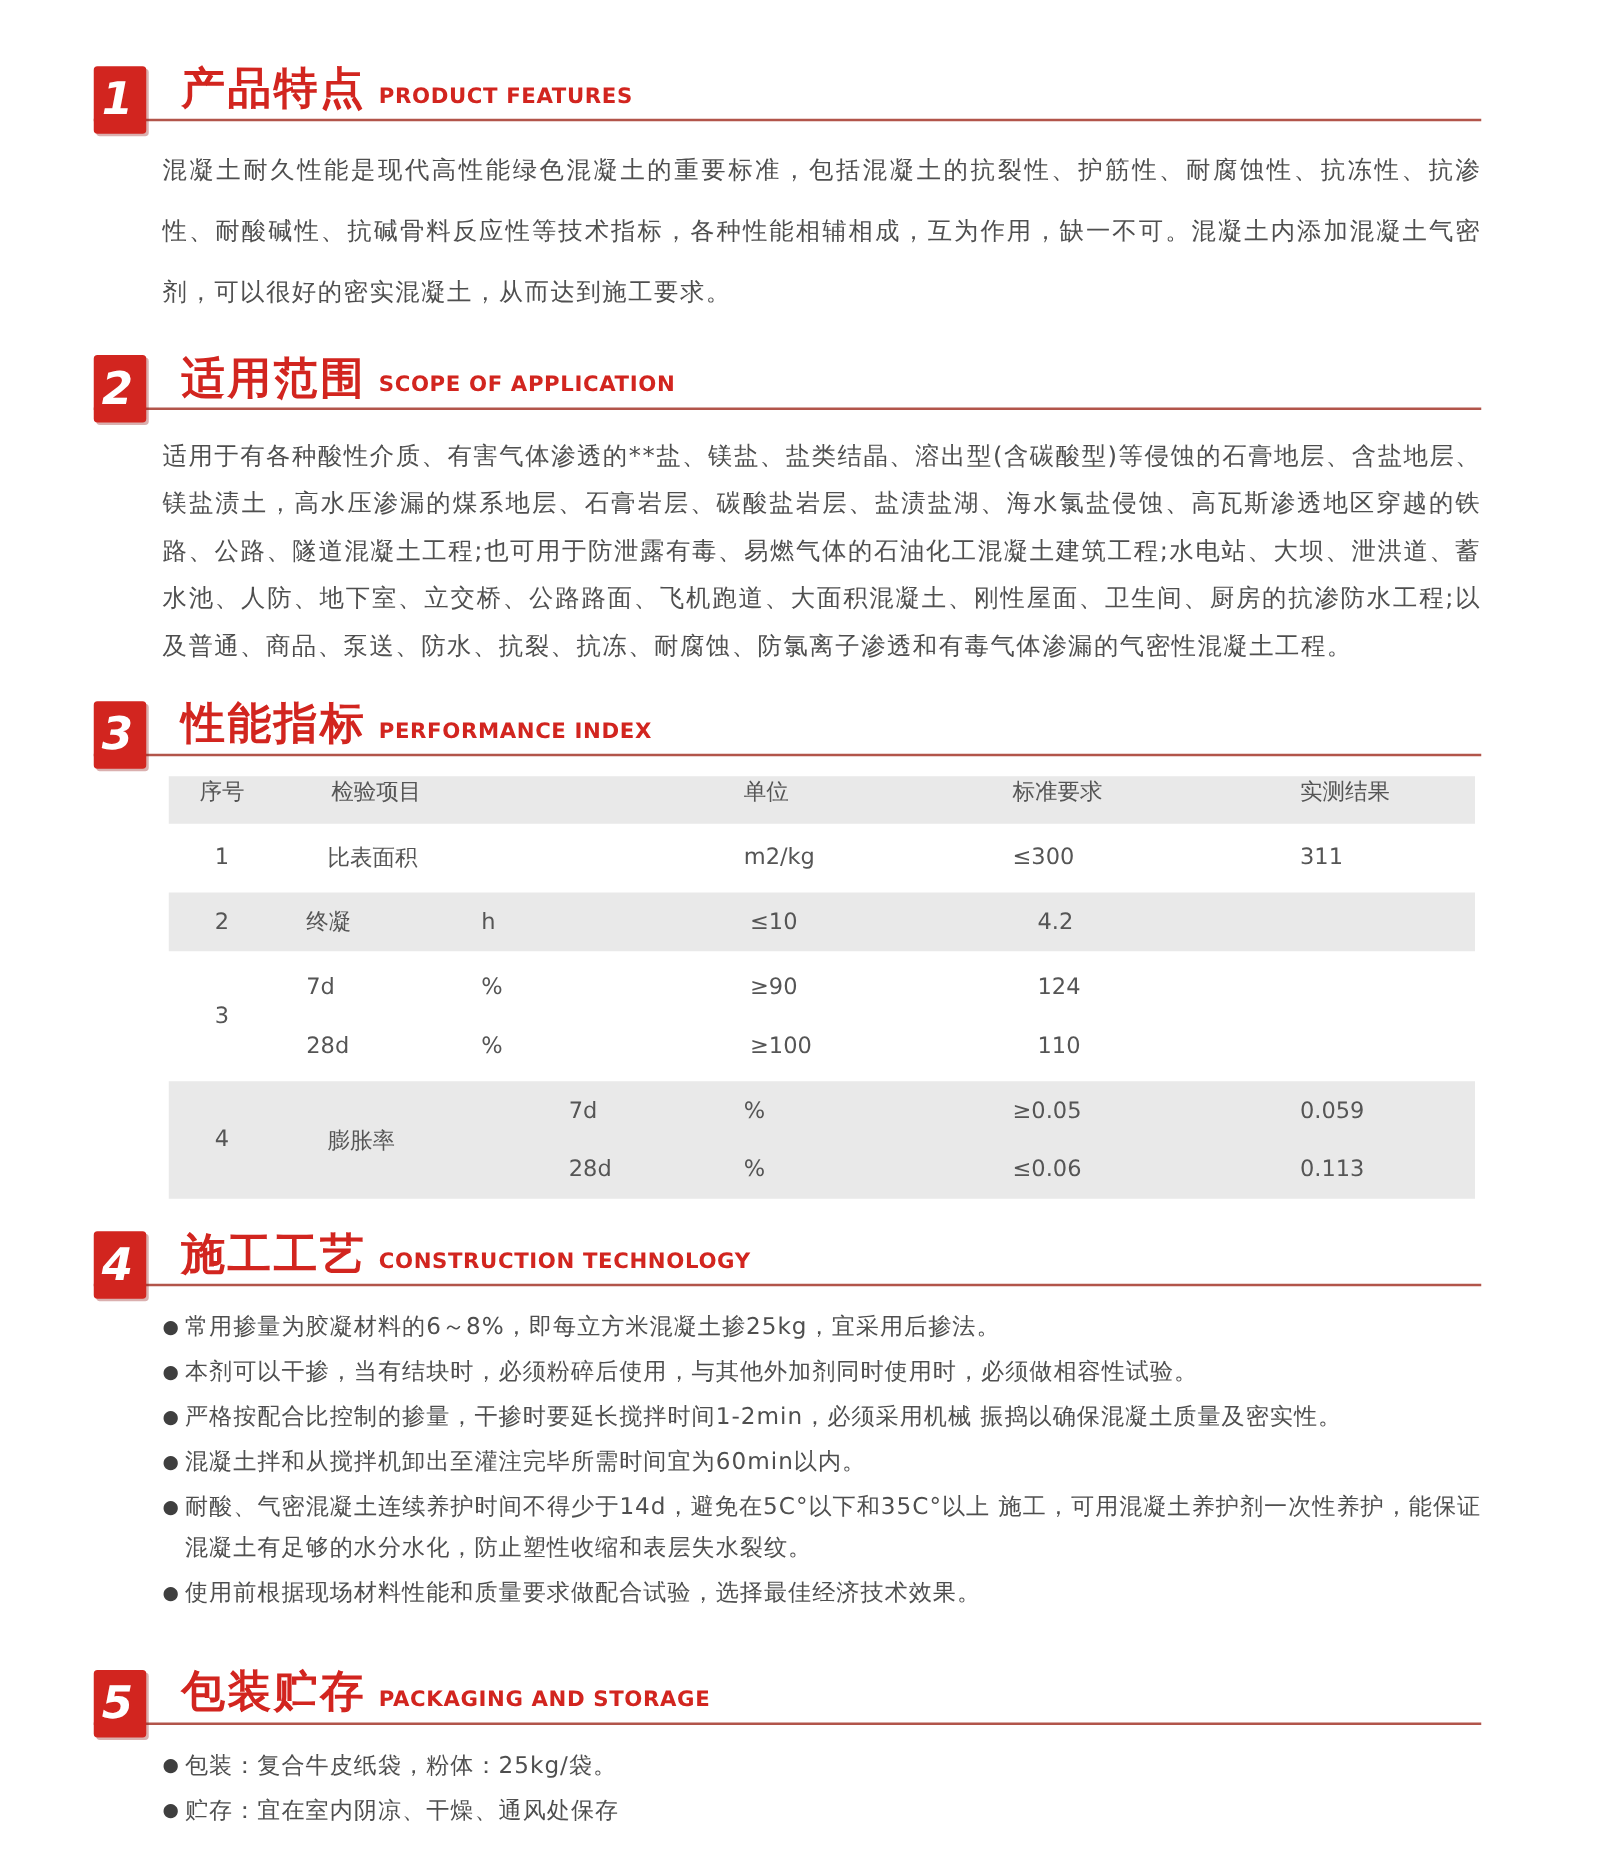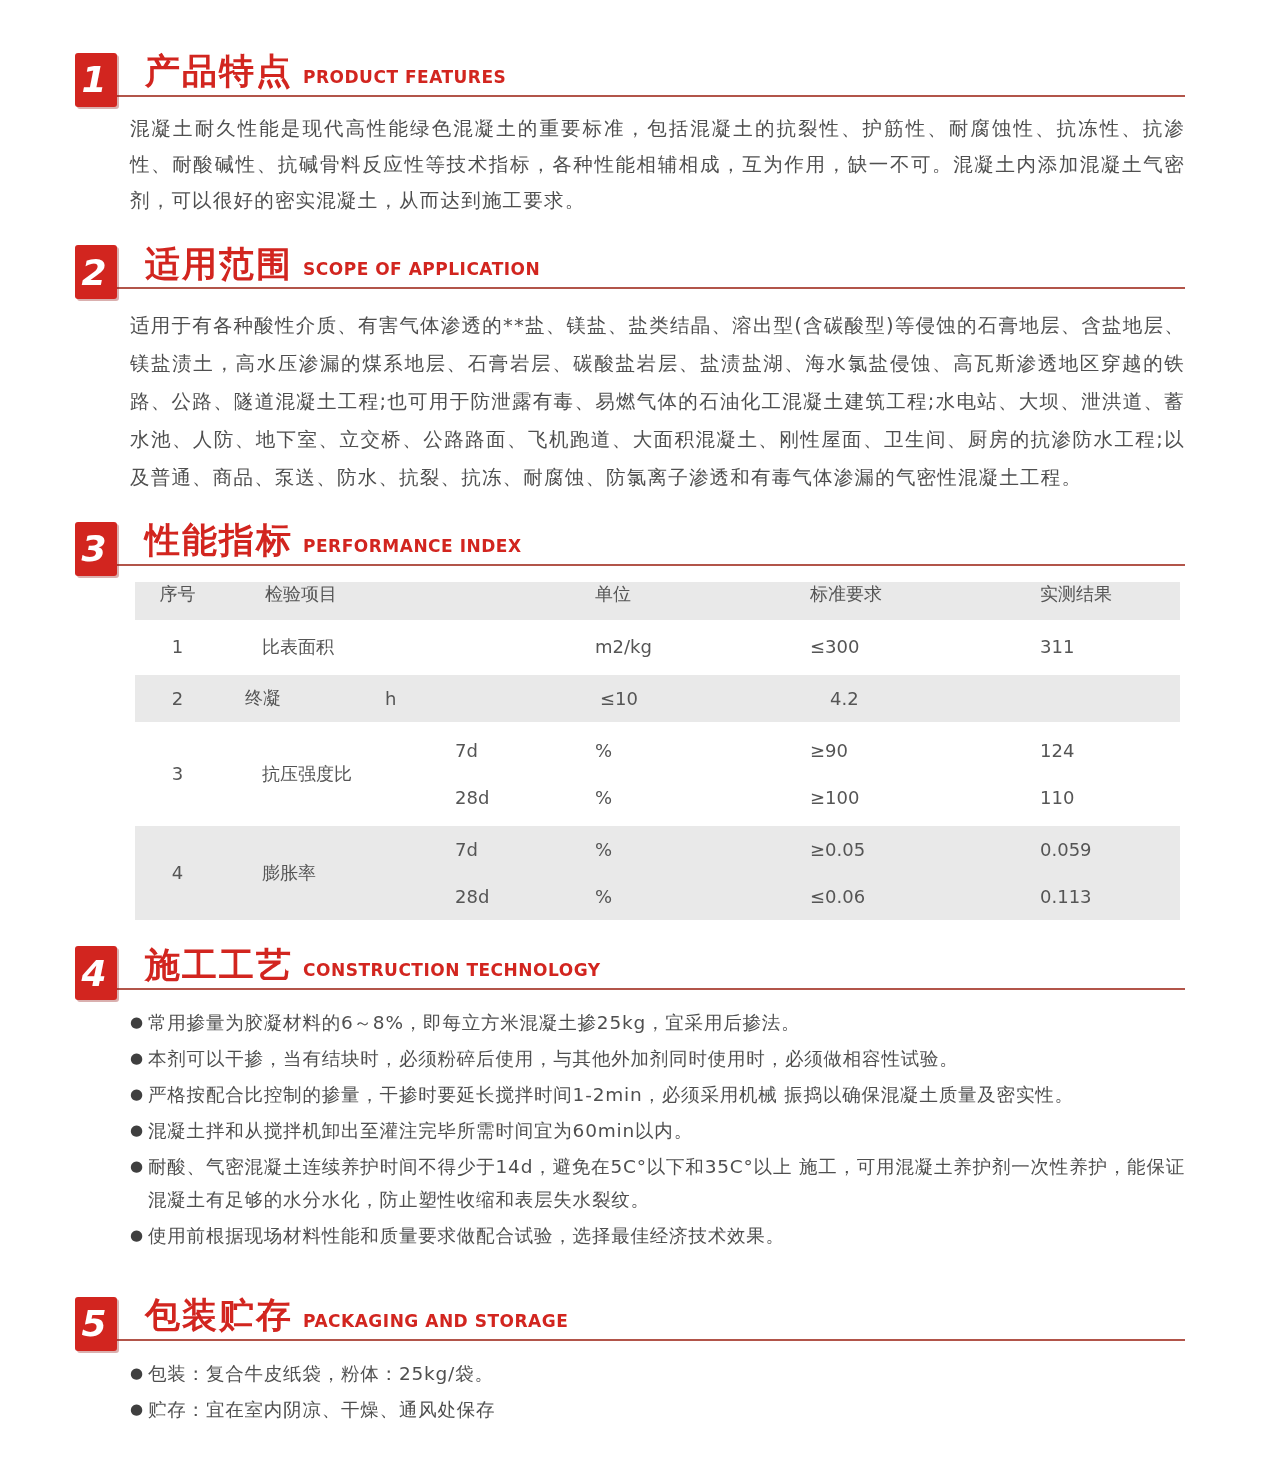--- a/index.html
+++ b/index.html
@@ -42,21 +42,21 @@
   }
   .title-en{
     margin-left:10px;padding-bottom:8px;
     color:var(--accent);font-size:17px;font-weight:bold;letter-spacing:.5px;
   }
 
   
   .sec-body{margin-left:55px;}
   .para{
     margin:14px 0 0 0;
-    font-size:19.5px;line-height:36px;letter-spacing:1.2px;
+    font-size:19.5px;line-height:49px;letter-spacing:1.2px;
     text-align:justify;color:#4f4f4f;
   }
   .para.wide{line-height:38px;margin-top:18px;}
 
   
   .perf-table{margin:16px 0 0 60px;width:1045px;font-size:18px;color:#555;}
   .t-head{display:flex;background:var(--band);height:38px;margin-bottom:4px;align-items:flex-start;}
   .h-no{width:85px;text-align:center;}
   .h-item{width:340px;padding-left:45px;}
   .h-unit{width:210px;padding-left:35px;}
@@ -151,21 +151,20 @@
               <div class="subrow">
                 <div class="col-sub">终凝</div>
                 <div class="col-unit">h</div>
                 <div class="col-standard">≤10</div>
                 <div class="col-result">4.2</div>
               </div>
             </div>
           </div>
           <div class="t-group">
             <div class="col-no">3</div>
-            <div class="col-item">抗压强度比</div>
             <div class="subcol">
               <div class="subrow">
                 <div class="col-sub">7d</div>
                 <div class="col-unit">%</div>
                 <div class="col-standard">≥90</div>
                 <div class="col-result">124</div>
               </div>
               <div class="subrow">
                 <div class="col-sub">28d</div>
                 <div class="col-unit">%</div>

